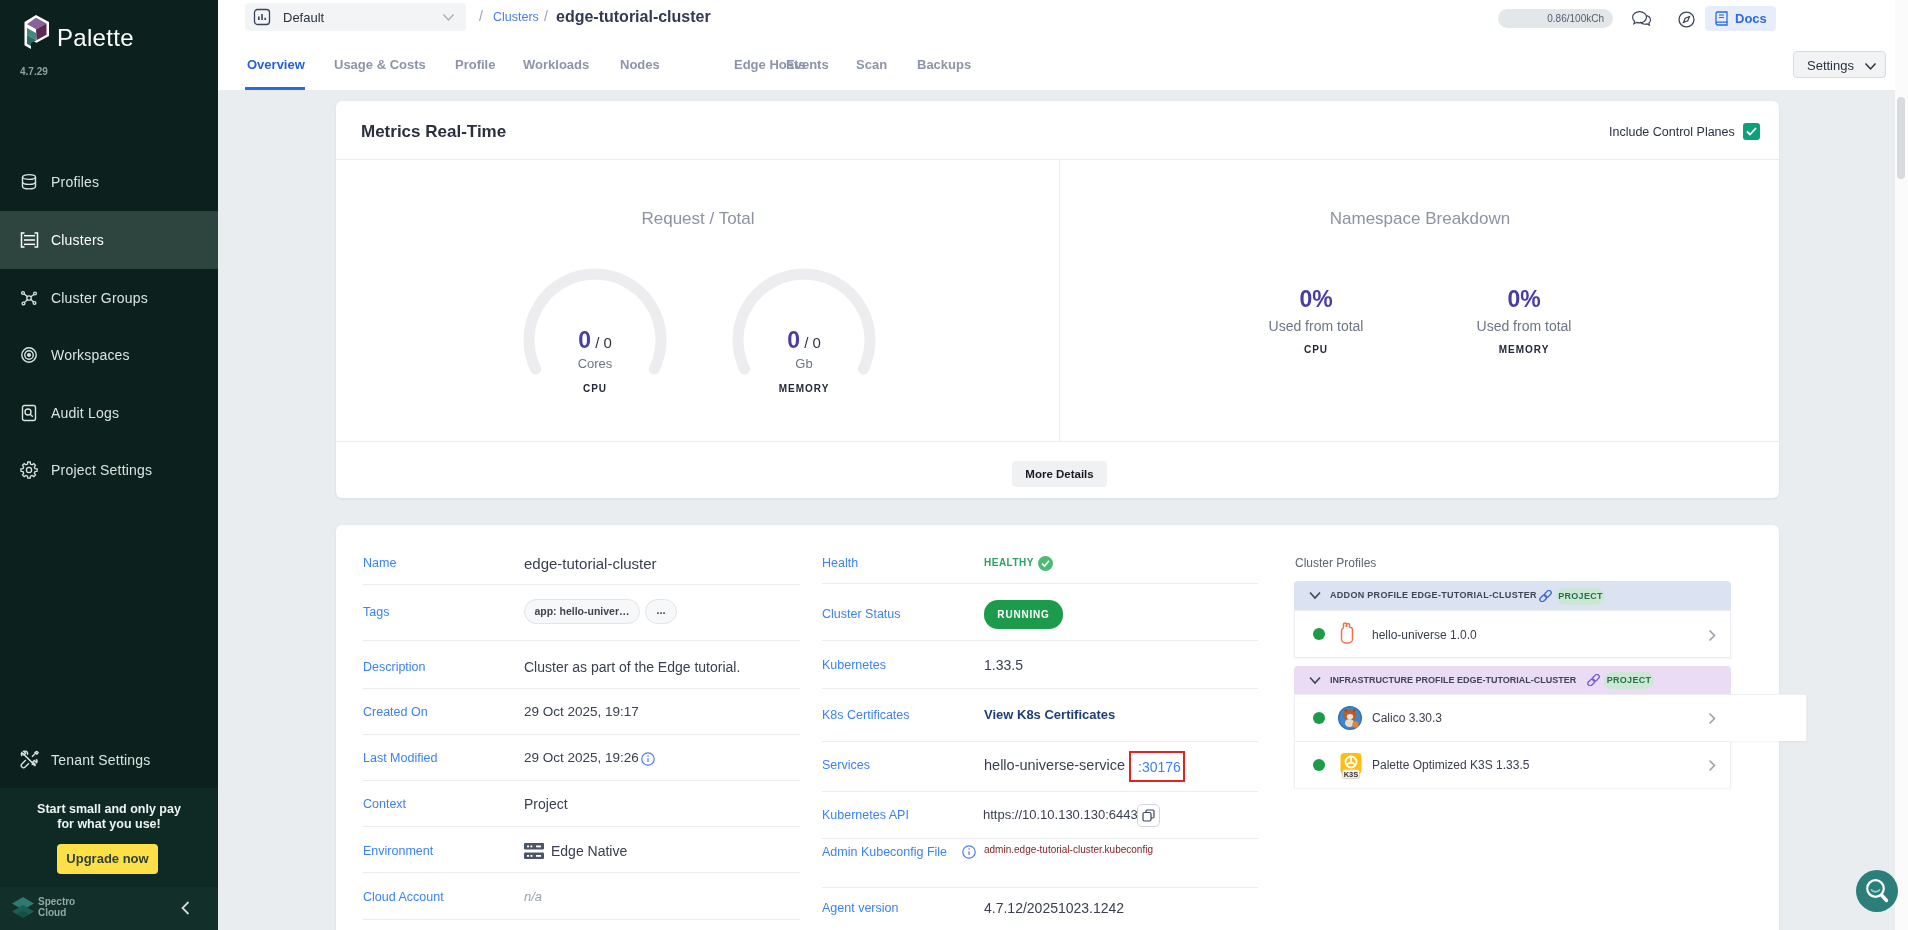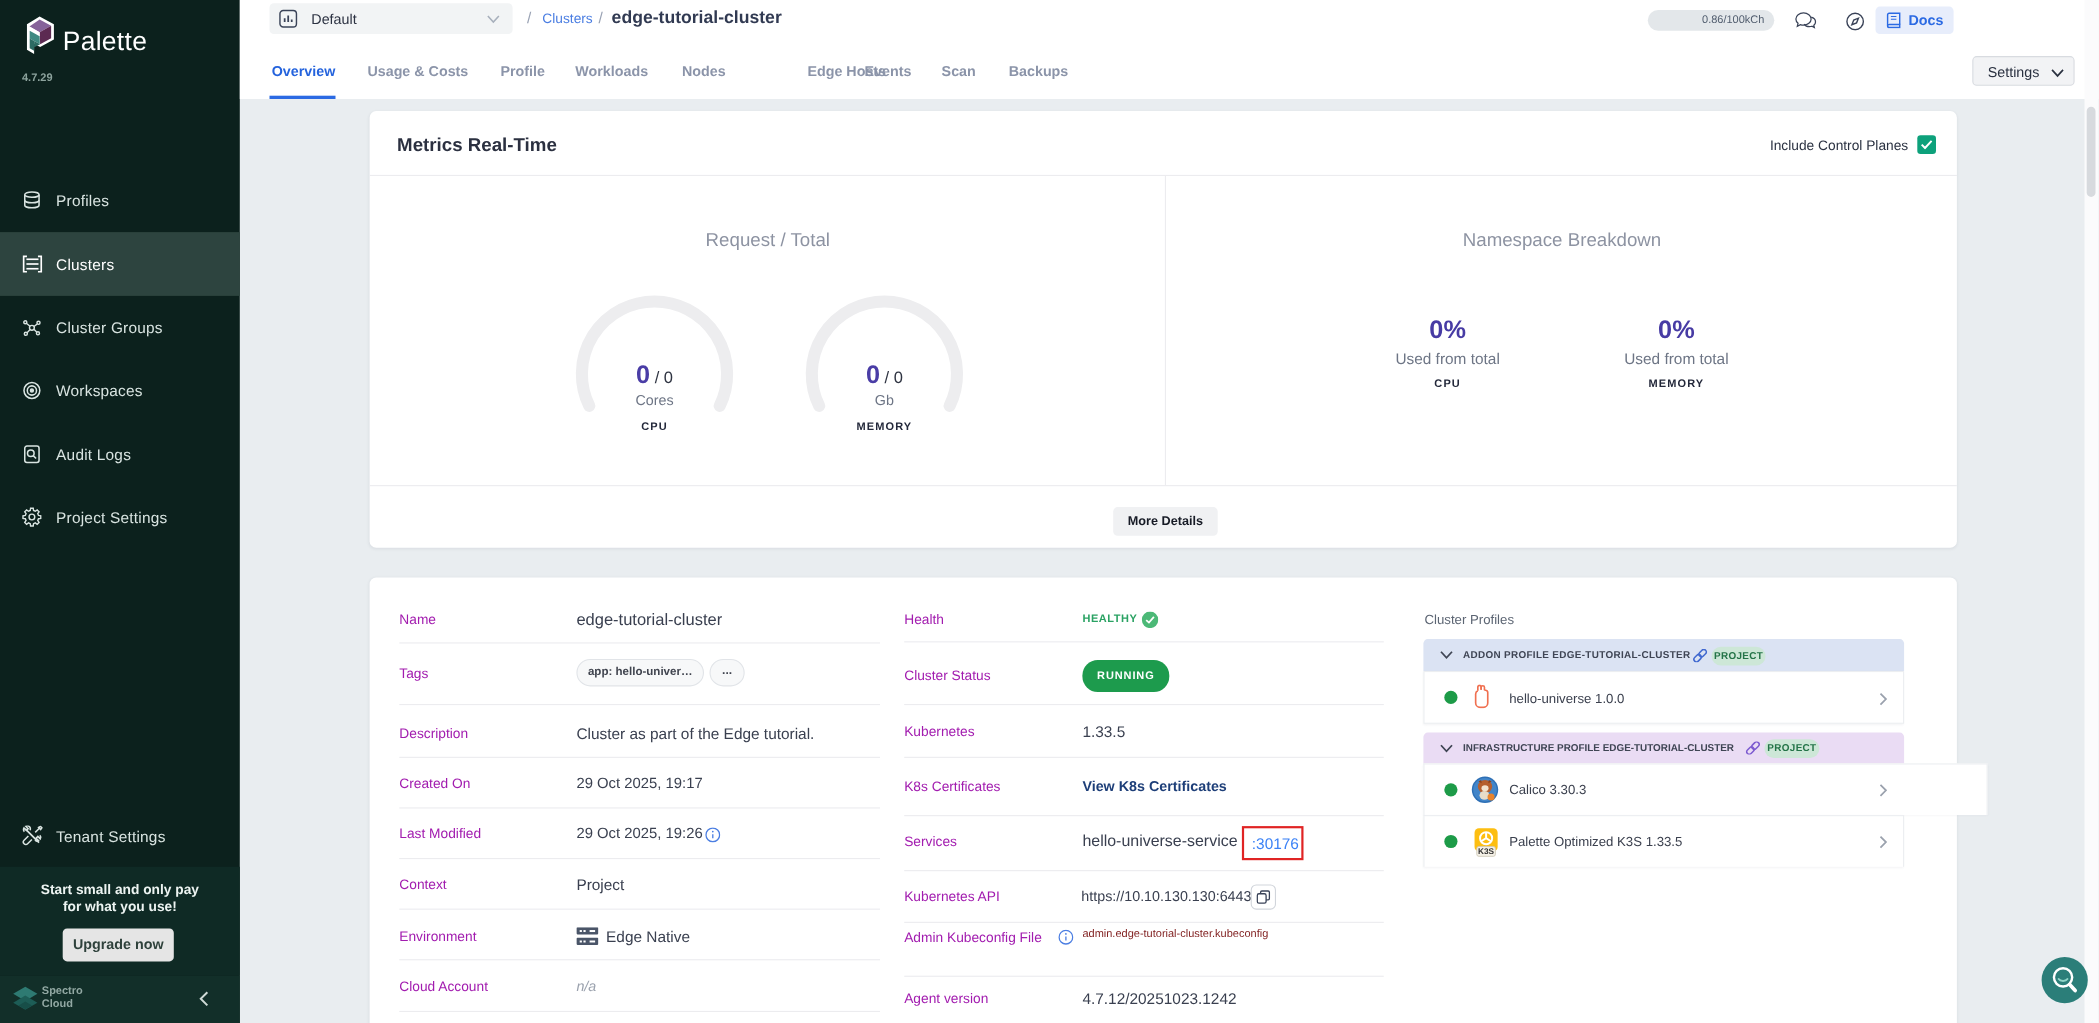--- a/index.html
+++ b/index.html
@@ -7,21 +7,21 @@
 #app { position:relative; width:1908px; height:930px; }
 .abs { position:absolute; }
 #sidebar { position:absolute; left:0; top:0; width:218px; height:930px; background:#0c211d; }
 #sidebar .navitem { position:absolute; left:0; width:218px; height:58px; color:#d9e4e1; font-size:14px; }
 #sidebar .navitem .txt { position:absolute; left:51px; top:50%; transform:translateY(-50%); letter-spacing:.2px; }
 #sidebar .navitem svg { position:absolute; left:20px; top:50%; transform:translateY(-50%); }
 #sidebar .sel { background:#2d443f; color:#fff; }
 #topbar { position:absolute; left:218px; top:0; width:1690px; height:90px; background:#fff; }
 .tab { position:absolute; top:57px; font-size:13px; font-weight:bold; color:#8b94a9; }
 .card { position:absolute; background:#fff; border-radius:6px; box-shadow:0 1px 3px rgba(30,40,60,.08); }
-.lbl { position:absolute; font-size:12.5px; color:#a21caf; }
+.lbl { position:absolute; font-size:12.5px; color:#3b82f6; }
 .val { position:absolute; font-size:14px; color:#3a4050; }
 .sep { position:absolute; height:1px; background:#ececef; }
 .ctr { text-align:center; }
 </style>
 </head>
 <body>
 <div id="app">
 <div id="contentbg" class="abs" style="left:218px; top:90px; width:1690px; height:840px; background:#e9edf0;"></div>
 <div id="sidebar">
   <svg class="abs" style="left:21px; top:14px;" width="30" height="40" viewBox="0 0 30 40">
@@ -97,21 +97,21 @@
           <path d="M15.8 2.5 L12 6.2"></path>
           <path d="M16.9 3.6 L15.1 1.8 L16.8 0.8 L18.1 2 Z"></path>
           <path d="M11.7 13.3 C12.5 14.1 13.9 14.3 15 13.7 L12.8 11.5 L14.4 9.9 L16.6 12.1 C17.2 11 17 9.6 16.2 8.8"></path>
           <path d="M5.8 9.5 L1.9 13.4 C1 14.3 1 15.7 1.9 16.6 C2.8 17.5 4.2 17.5 5.1 16.6 L9 12.7"></path>
         </svg>
         <span class="txt">Tenant Settings</span>
       </div>
   <div class="abs" style="left:0; top:788px; width:218px; height:99px; background:#0f2a25;">
     <div style="position:absolute; top:14px; width:218px; text-align:center; color:#edf4f2; font-size:12.5px; font-weight:bold;">Start small and only pay</div>
     <div style="position:absolute; top:29px; width:218px; text-align:center; color:#edf4f2; font-size:12.5px; font-weight:bold;">for what you use!</div>
-    <div style="position:absolute; left:57px; top:56px; width:101px; height:30px; background:#e5e5e5; border-radius:4px; color:#2e413b; font-size:13px; font-weight:bold; text-align:center; line-height:30px;">Upgrade now</div>
+    <div style="position:absolute; left:57px; top:56px; width:101px; height:30px; background:#fde047; border-radius:4px; color:#2e413b; font-size:13px; font-weight:bold; text-align:center; line-height:30px;">Upgrade now</div>
   </div>
   <div class="abs" style="left:0; top:887px; width:218px; height:43px; background:#122f29;">
     <svg style="position:absolute; left:11px; top:9px;" width="24" height="26" viewBox="0 0 24 26">
       <polygon points="12,1 23,7.5 12,14 1,7.5" fill="#2e7a72"></polygon>
       <polygon points="12,9 23,15.5 12,22 1,15.5" fill="#1d5d56"></polygon>
       <polygon points="12,14.5 18,18 12,21.5 6,18" fill="#174e48"></polygon>
     </svg>
     <div style="position:absolute; left:38px; top:9px; color:#92a8a3; font-size:10px; font-weight:bold; line-height:11px;">Spectro<br>Cloud</div>
     <svg style="position:absolute; left:179px; top:13px;" width="14" height="16" viewBox="0 0 14 16" fill="none" stroke="#cfdad6" stroke-width="1.8">
           <path d="M9.5 2 L3.5 8 L9.5 14"></path>

